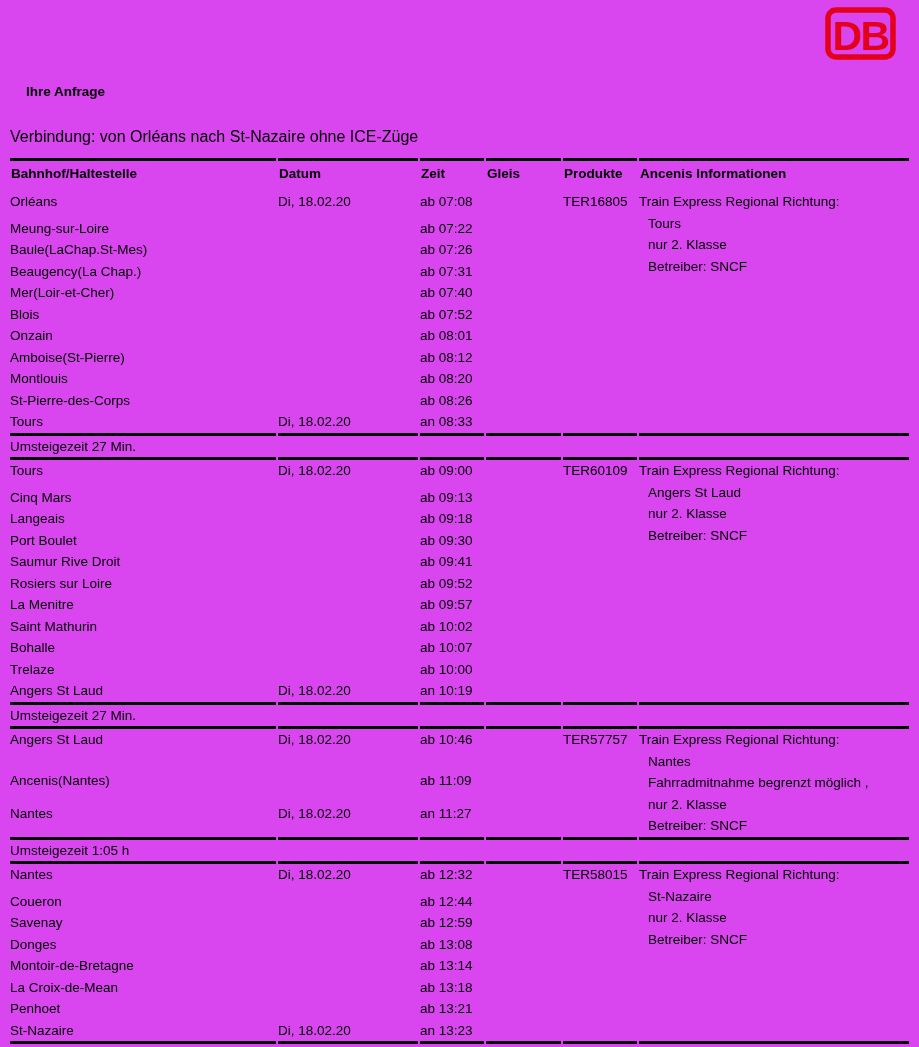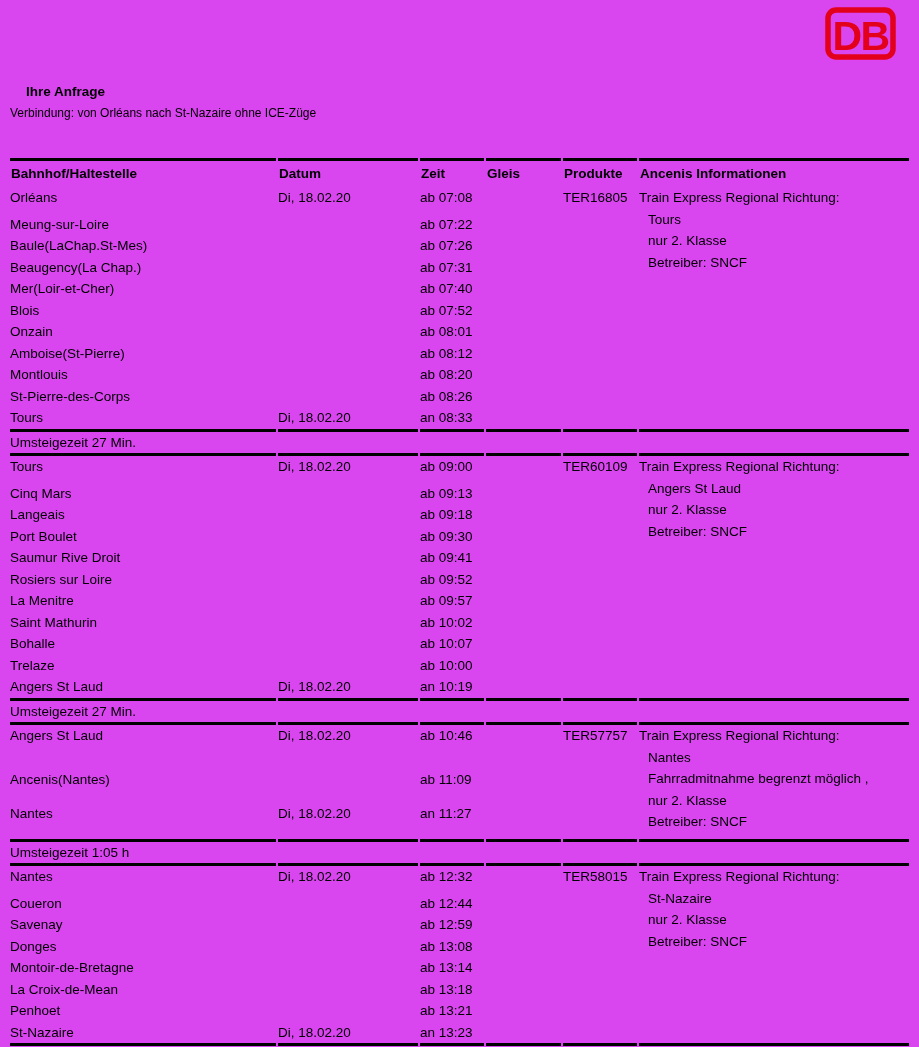--- a/index.html
+++ b/index.html
@@ -6,42 +6,42 @@
   .page {
     position:relative; width:919px; height:1047px; overflow:hidden;
     background:#d946ef; color:#000;
     font-family:"Liberation Sans", sans-serif;
   }
   
   .logo { position:absolute; left:825px; top:7px; }
   
   .intro { position:absolute; left:10px; top:81px; }
   .intro-h { font-size:13.5px; font-weight:bold; line-height:21px;padding-left:16px; }
-  .intro-q { font-size:12px; line-height:22px; }
+  .intro-q { font-size:16px; line-height:22px;margin-top:24px; }
   
   table.tt {
     position:absolute; left:8px; top:158px; width:903px;
     border-collapse:separate; border-spacing:2px 0; table-layout:fixed;
   }
   table.tt th, table.tt td {
     font-size:13.5px; text-align:left; vertical-align:top;
     padding:0; line-height:21.5px; overflow:hidden; white-space:nowrap;
   }
   table.tt thead th {
     font-weight:bold; line-height:17px;
-    border-top:3px solid #000; border-bottom:2px solid #d946ef;
+    border-top:3px solid #000; border-bottom:6px solid #d946ef;
     padding:4px 0 3px 1px;
   }
   td.c-station { padding-left:1px; }
   td.c-date { padding-left:1px; }
   td.c-time { text-align:right; padding-right:2px; }
   td.c-prod { padding-left:0; }
   td.c-info { padding-left:2px; border-bottom:3px solid #000; }
   tr.lead td { padding-bottom:5px; }
-  tr.lead td.c-info { padding-bottom:6px; }
+  tr.lead td.c-info { padding-bottom:0; }
   tr.last td { border-bottom:3px solid #000; }
   tr.after-sep td { border-top:3px solid #000; }
   td.transfer { padding:4px 0 5px 2px; line-height:17px; }
   .info-line { line-height:21.5px; }
   .info-cont { padding-left:9px; }
 </style>
 </head>
 <body>
 
 <div class="page">

